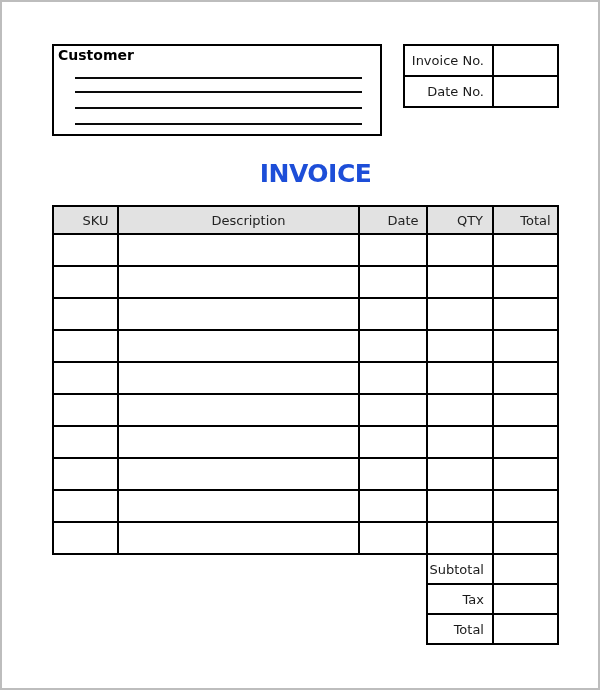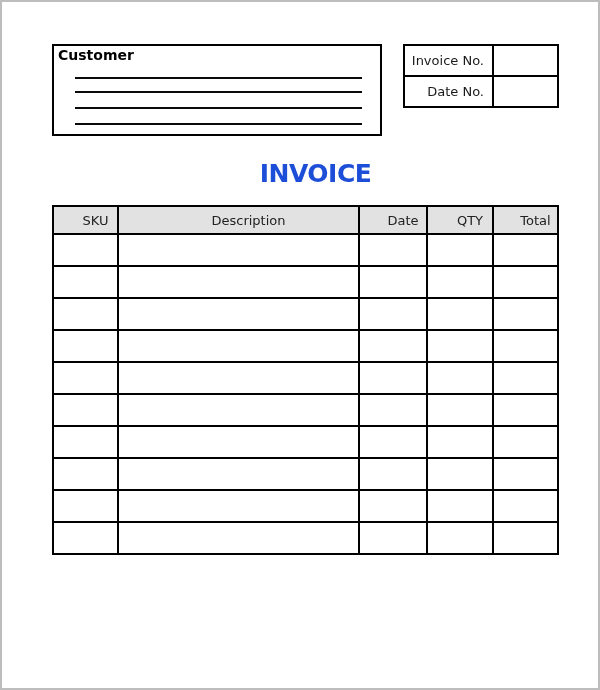--- a/index.html
+++ b/index.html
@@ -219,14 +219,34 @@
         <tr>
         <td></td>
         <td></td>
         <td></td>
         <td></td>
         <td></td>
       </tr>
       </tbody>
   </table>
 
+  <table class="summary-table">
+    <colgroup>
+        <col style="width:66px">
+        <col style="width:65px">
+      </colgroup>
+    <tbody>
+      <tr>
+        <td class="lbl">Subtotal</td>
+        <td class="val"></td>
+      </tr>
+      <tr>
+        <td class="lbl">Tax</td>
+        <td class="val"></td>
+      </tr>
+      <tr>
+        <td class="lbl">Total</td>
+        <td class="val"></td>
+      </tr>
+    </tbody>
+  </table>
 
 </div>
 
 </body></html>

